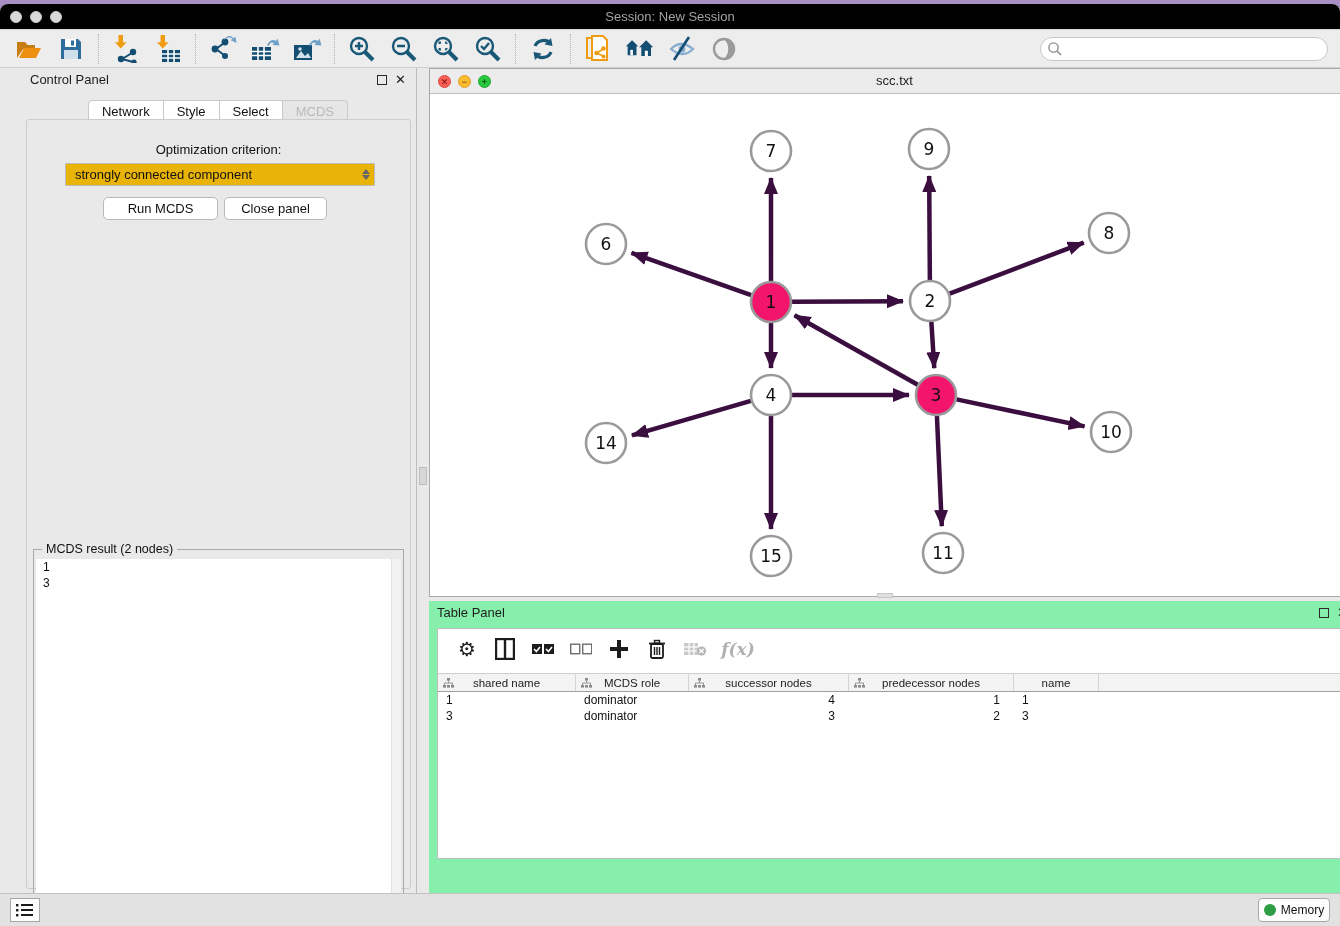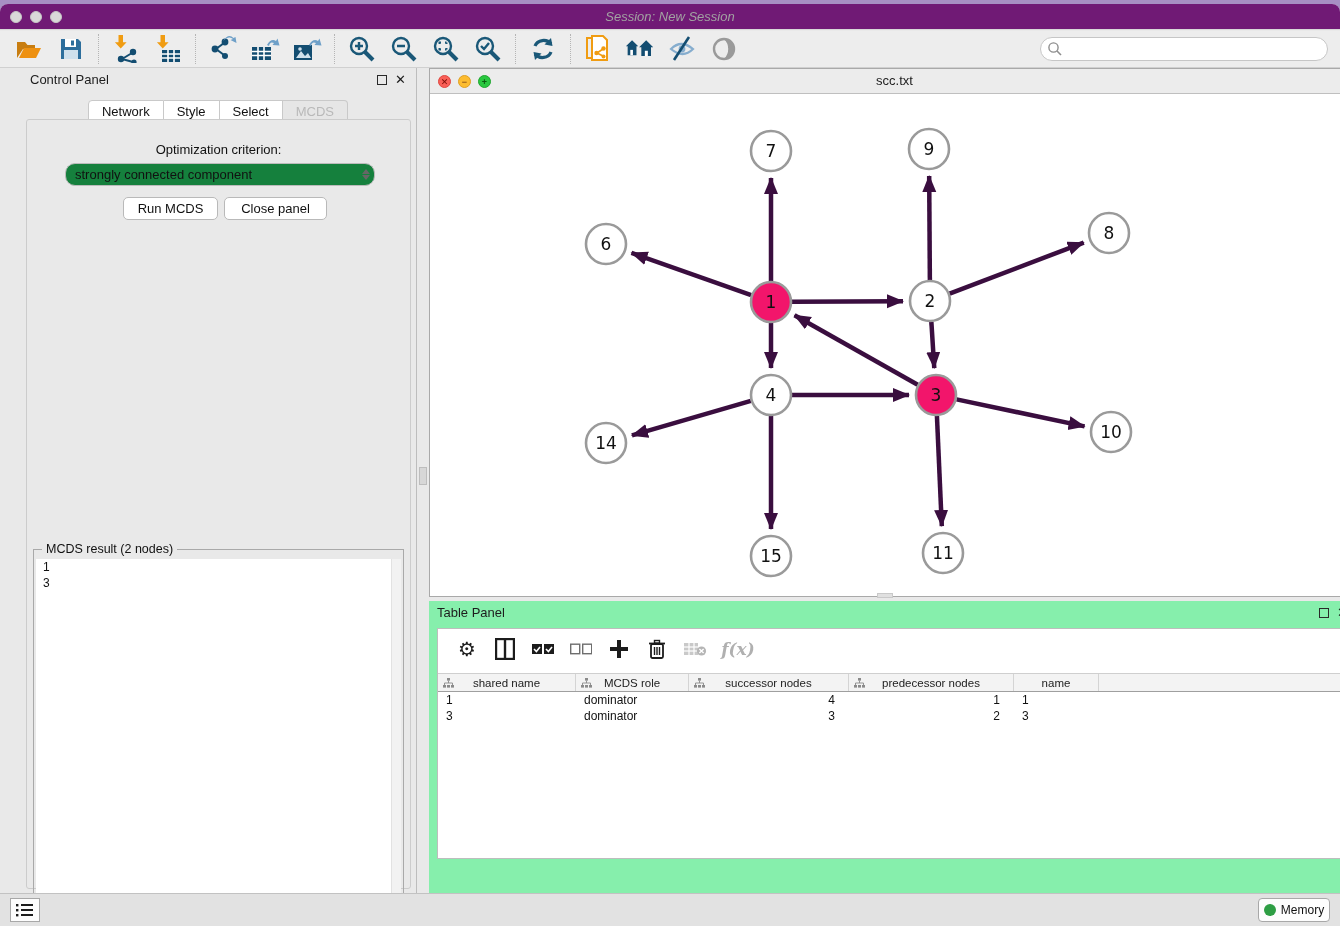--- a/index.html
+++ b/index.html
@@ -2,22 +2,22 @@
 <html><head>
 <meta charset="utf-8">
 <style>
   * { margin:0; padding:0; box-sizing:border-box; }
   html,body { width:1340px; height:926px; }
   body { background:#a78fc3; font-family:"Liberation Sans","DejaVu Sans",sans-serif; overflow:hidden; }
   .app { position:absolute; left:0; top:4px; width:1340px; height:922px; background:#e9e9e9;
          border-radius:8px 8px 0 0; overflow:hidden; }
 
   
-  .titlebar { position:absolute; left:0; top:0; width:100%; height:26px; background:#701a75;
-              border-bottom:1px solid #d8d8d8;font-style:italic; }
+  .titlebar { position:absolute; left:0; top:0; width:100%; height:26px; background:#000000;
+              border-bottom:1px solid #d8d8d8; }
   .traffic { position:absolute; top:7px; width:12px; height:12px; border-radius:50%; }
   .traffic.inactive { background:#d9d9d9; border:1px solid #c6c6c6; }
   .win-title { position:absolute; top:5px; width:100%; text-align:center; font-size:13px; color:#a2a2a2; }
 
   
   .toolbar { position:absolute; left:0; top:27px; width:100%; height:37px; background:#ededed;
              border-bottom:1px solid #d0d0d0; display:flex; align-items:center; }
   .tb-icon { width:30px; height:30px; margin:0 6px; display:flex; align-items:center; justify-content:center; }
   .tb-sep { width:1px; height:30px; margin:0 6px; border-left:1px dotted #b5b5b5; }
   .searchbox { position:absolute; right:12px; top:6px; width:288px; height:24px; background:#fff;
@@ -39,22 +39,22 @@
   .cp-tabs { position:absolute; top:32px; left:0; width:100%; display:flex; justify-content:center; }
   .cp-tab { font-size:13px; padding:3px 13px; background:#fff; border:1px solid #c9c9c9; border-left:none;
             color:#111; }
   .cp-tab:first-child { border-left:1px solid #c9c9c9; border-radius:4px 0 0 4px; }
   .cp-tab:last-child { border-radius:0 4px 4px 0; }
   .cp-tab.sel { background:#e6e6e6; color:#b9b9b9; }
 
   .cp-body { position:absolute; left:6px; top:51px; width:385px; height:770px; border:1px solid #cccccc;
              border-radius:3px; background:#e9e9e9; }
   .opt-label { position:absolute; top:22px; width:100%; text-align:center; font-size:13px; color:#111; }
-  .dropdown { position:absolute; left:38px; top:43px; width:310px; height:23px; background:#15803d;
-              border:1px solid #bbb; border-radius:10px; display:flex; align-items:center; font-size:13px; }
+  .dropdown { position:absolute; left:38px; top:43px; width:310px; height:23px; background:#eab308;
+              border:1px solid #bbb; border-radius:1px; display:flex; align-items:center; font-size:13px; }
   .dropdown .val { flex:1; padding-left:9px; color:#111; }
   .stepper { width:16px; height:100%; display:flex; flex-direction:column; align-items:center; justify-content:center; gap:1px; }
   .stepper i { width:0; height:0; border-left:4px solid transparent; border-right:4px solid transparent; }
   .stepper .up { border-bottom:5px solid #666; }
   .stepper .dn { border-top:5px solid #666; }
   .cp-btn { position:absolute; top:77px; height:23px; background:#fff; border:1px solid #b9b9b9;
             border-radius:5px; font-size:13px; color:#111; text-align:center; line-height:21px; }
 
   .result-group { position:absolute; left:6px; top:429px; width:371px; height:383px;
                   border:1px solid #a9a9a9; }
@@ -305,21 +305,21 @@
         </div>
       <div class="cp-body">
         <div class="opt-label">Optimization criterion:</div>
         <div class="dropdown">
           <span class="val">strongly connected component</span>
           <span class="stepper">
               <i class="up"></i>
               <i class="dn"></i>
             </span>
         </div>
-        <div class="cp-btn" style="left:96px; width:95px;">Run MCDS</div>
+        <div class="cp-btn" style="left:76px; width:115px;">Run MCDS</div>
         <div class="cp-btn" style="left:197px; width:103px;">Close panel</div>
         <div class="result-group">
           <span class="result-title">MCDS result (2 nodes)</span>
           <div class="result-area">
             <div id="result-lines">
                 <div class="result-line">1</div>
                 <div class="result-line">3</div>
               </div>
             <div class="result-scroll"></div>
           </div>

